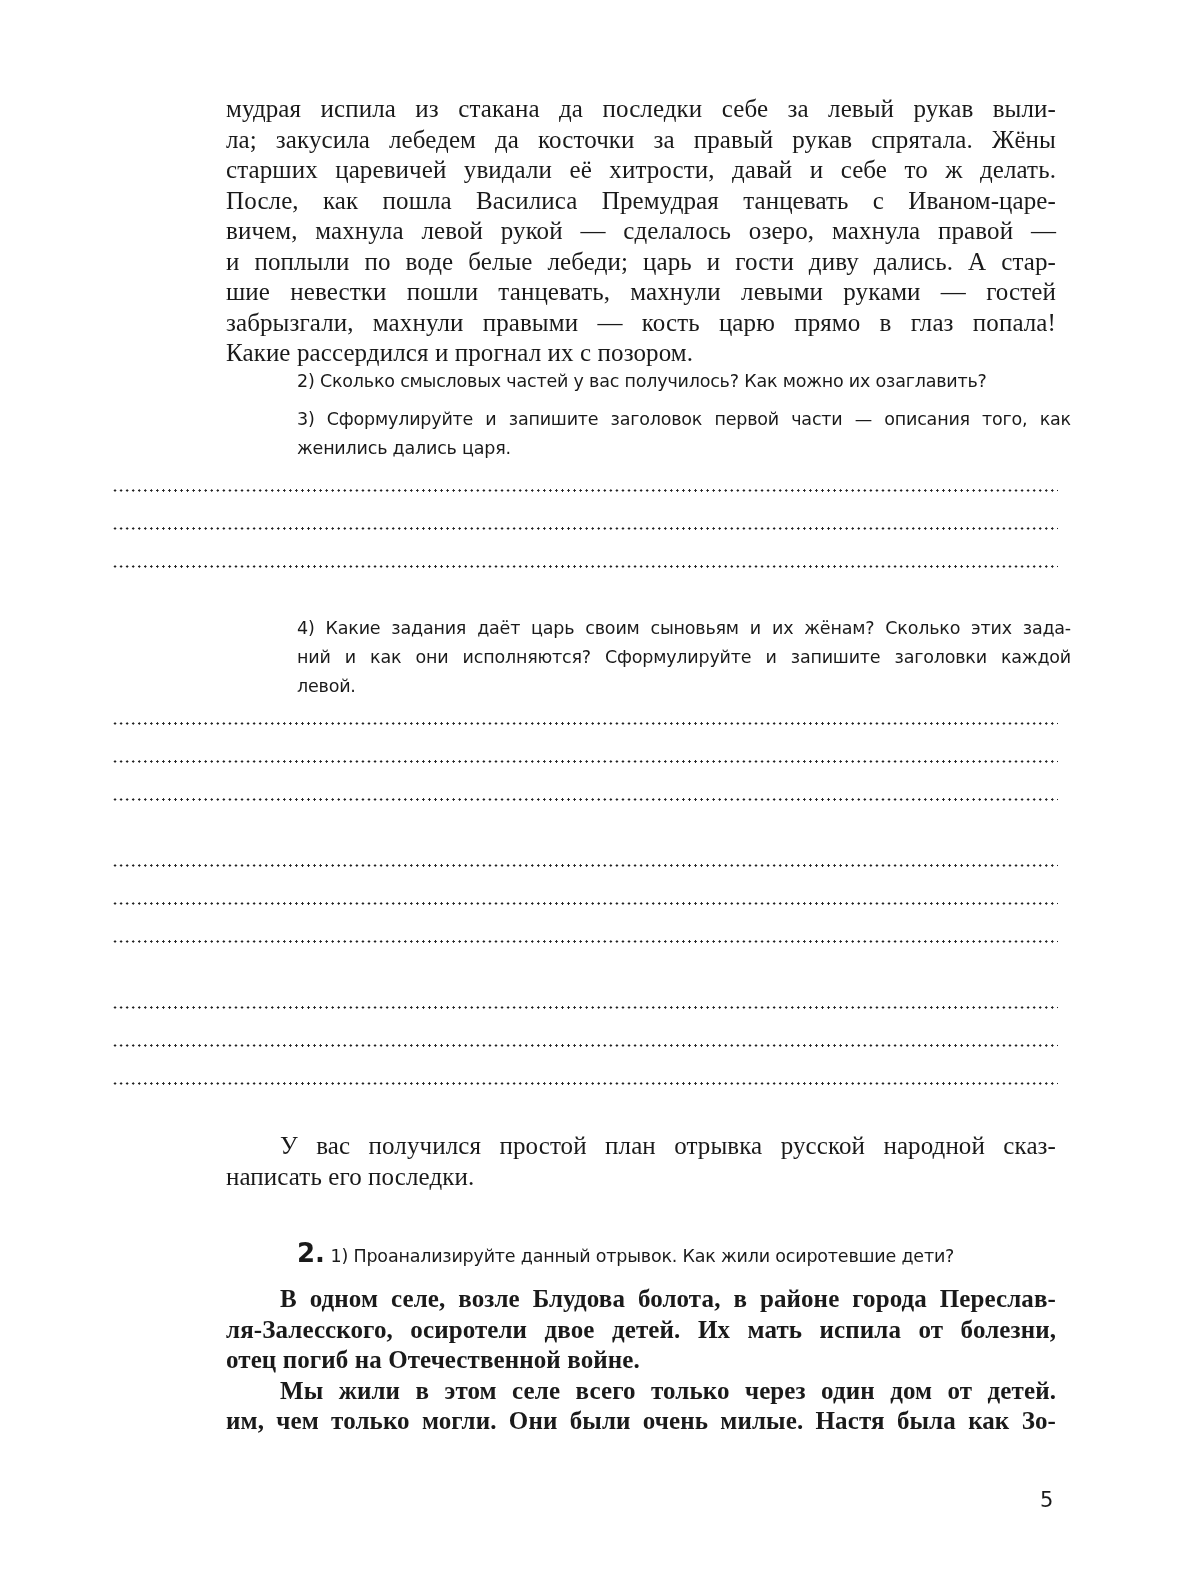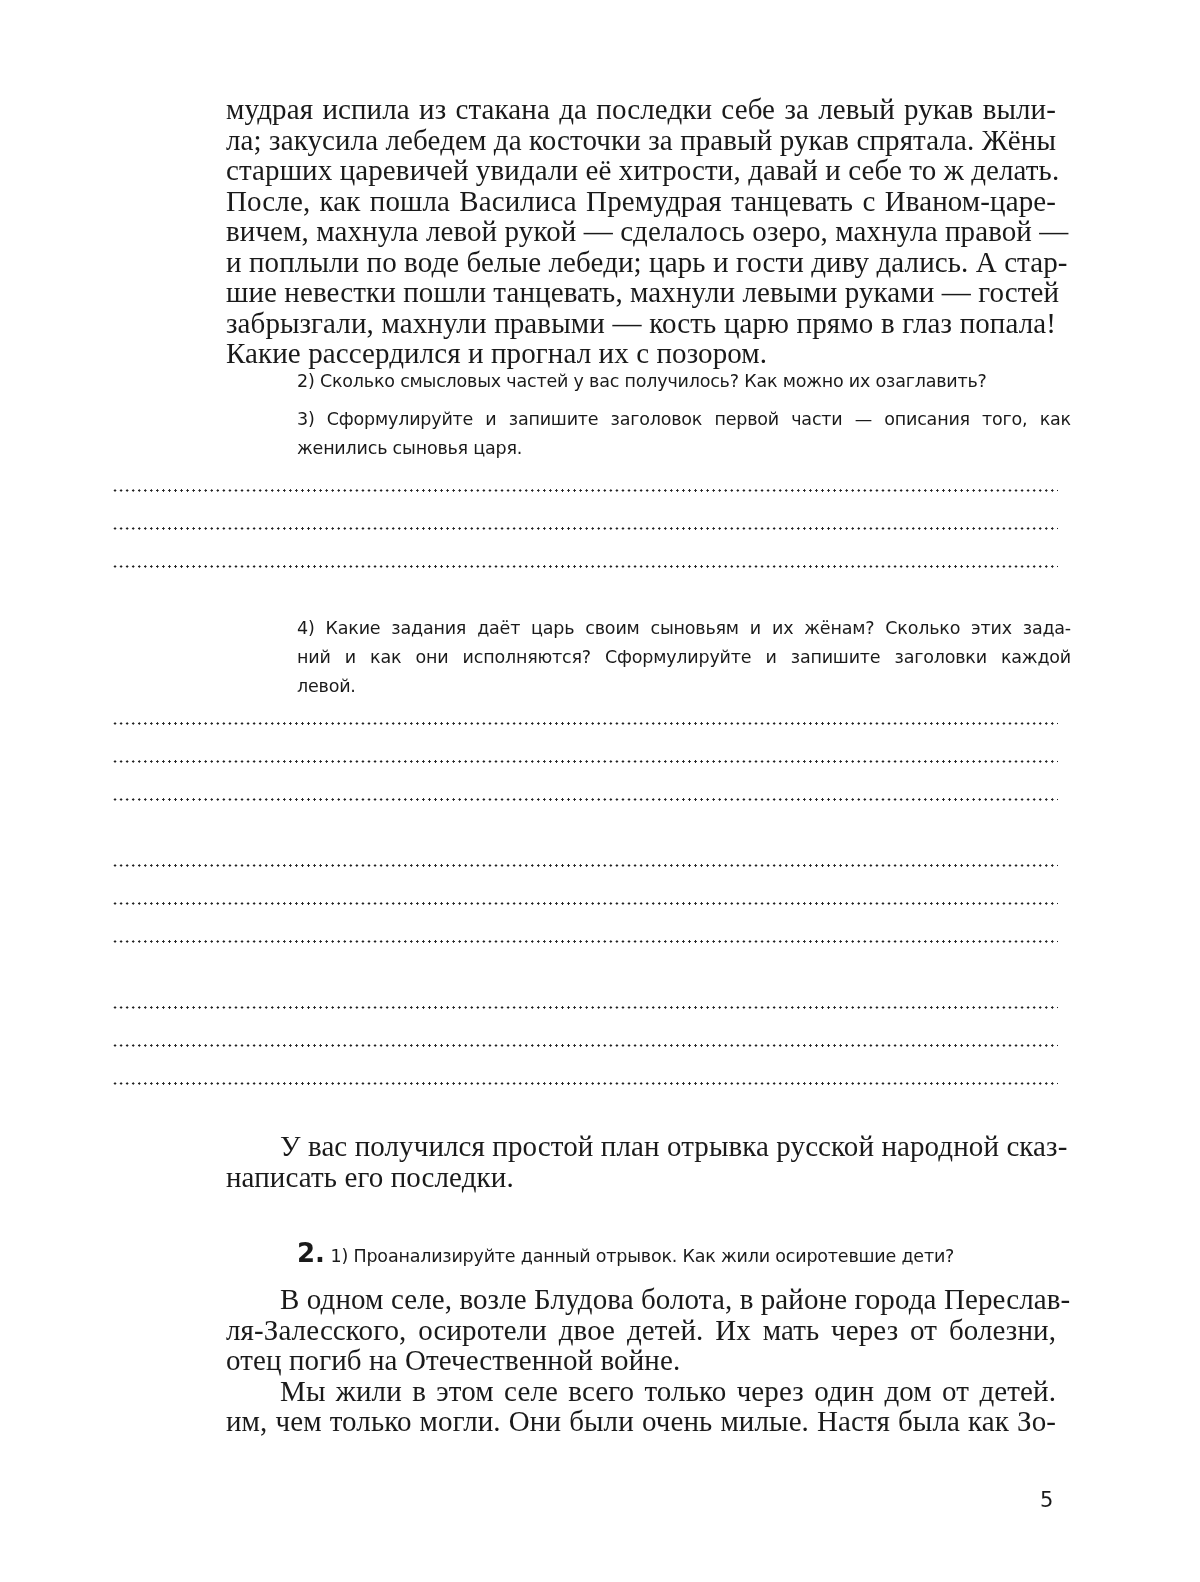--- a/index.html
+++ b/index.html
@@ -1,20 +1,20 @@
 <!DOCTYPE html>
 <html><head>
 <meta charset="utf-8">
 <style>
   html, body { margin: 0; padding: 0; background: #ffffff; }
   body { width: 1200px; height: 1582px; position: relative; overflow: hidden; color: #1a1a1a; }
   .page { position: absolute; left: 0; top: 0; width: 1200px; height: 1582px; }
   .serif {
     font-family: "Liberation Serif", "DejaVu Serif", serif;
-    font-size: 29px;
+    font-size: 25px;
     line-height: 30.5px;
     letter-spacing: 0.1px;
   }
   .para {
     position: absolute;
     left: 226px;
     width: 830px;
     text-align: justify;
   }
   .line { display: block; white-space: nowrap; text-align: justify; text-align-last: justify; }
@@ -70,21 +70,21 @@
     <span class="line">забрызгали, махнули правыми — кость царю прямо в глаз попала!</span>
     <span class="line last">Какие рассердился и прогнал их с позором.</span>
   </div>
 
   <div class="task sans" style="top:367px;">
     <span class="line last">2) Сколько смысловых частей у вас получилось? Как можно их озаглавить?</span>
   </div>
 
   <div class="task sans" style="top:405px;">
     <span class="line">3) Сформулируйте и запишите заголовок первой части — описания того, как</span>
-    <span class="line last">женились сыновья царя.</span>
+    <span class="line last">женились дались царя.</span>
   </div>
 
   <div class="dots" style="top:489px;"></div>
   <div class="dots" style="top:527px;"></div>
   <div class="dots" style="top:565px;"></div>
 
   <div class="task sans" style="top:614px;">
     <span class="line">4) Какие задания даёт царь своим сыновьям и их жёнам? Сколько этих зада-</span>
     <span class="line">ний и как они исполняются? Сформулируйте и запишите заголовки каждой</span>
     <span class="line last">левой.</span>
@@ -104,23 +104,23 @@
 
   <div class="para serif" style="top:1131px;">
     <span class="line indent">У вас получился простой план отрывка русской народной сказ-</span>
     <span class="line last">написать его последки.</span>
   </div>
 
   <div class="task sans" style="top:1239px; width:780px;">
     <span class="tasknum">2.</span><span>1) Проанализируйте данный отрывок. Как жили осиротевшие дети?</span>
   </div>
 
-  <div class="para serif" style="top:1284px;">
+  <div class="para serif" style="top:1284px;font-weight:bold;">
     <span class="line indent">В одном селе, возле Блудова болота, в районе города Переслав-</span>
-    <span class="line">ля-Залесского, осиротели двое детей. Их мать через от болезни,</span>
+    <span class="line">ля-Залесского, осиротели двое детей. Их мать испила от болезни,</span>
     <span class="line last">отец погиб на Отечественной войне.</span>
     <span class="line indent">Мы жили в этом селе всего только через один дом от детей.</span>
     <span class="line">им, чем только могли. Они были очень милые. Настя была как Зо-</span>
   </div>
 
   <div class="pagenum">5</div>
 
 </div>
 
 </body></html>

